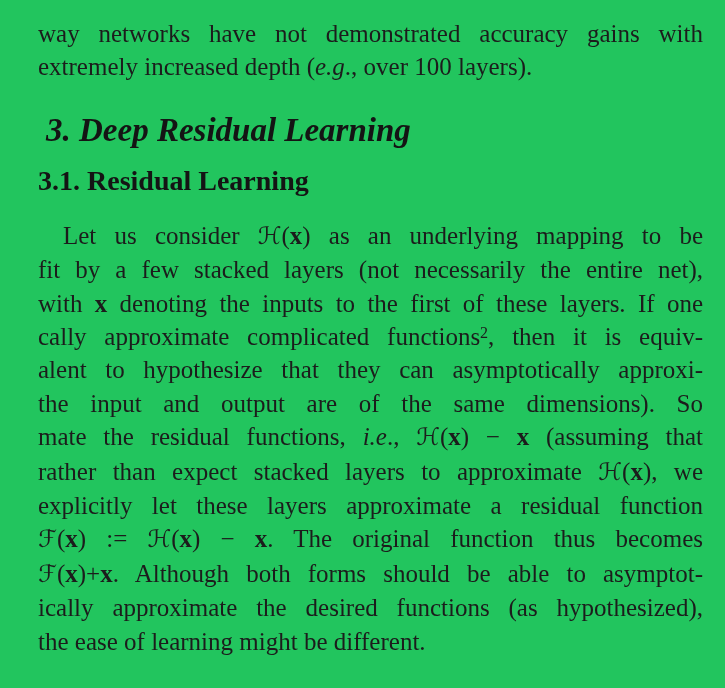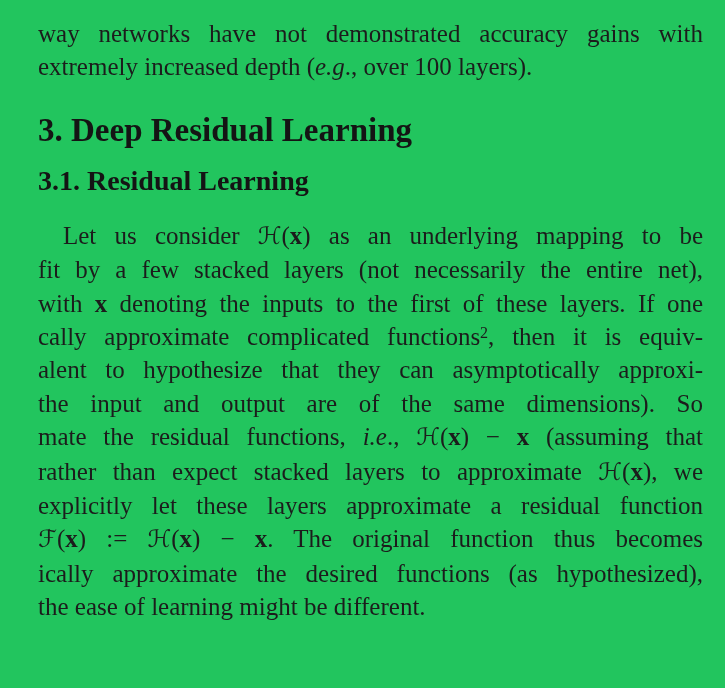--- a/index.html
+++ b/index.html
@@ -31,21 +31,22 @@
     text-align-last: justify;
     -moz-text-align-last: justify;
   }
   .line.ind { text-indent: 25px; }
   h1.sec {
     font-family: "Liberation Serif", "DejaVu Serif", serif;
     font-size: 33px;
     line-height: 40px;
     font-weight: bold;
     color: #141414;
-    margin: 26px 0 0 0;
+    margin: 26px 0 0 8px;
+    font-style: italic;
   }
   h2.subsec {
     font-family: "Liberation Serif", "DejaVu Serif", serif;
     font-size: 28px;
     line-height: 36px;
     font-weight: bold;
     color: #141414;
     margin: 13px 0 0 0;
   }
   .seg-normal { }
@@ -80,18 +81,19 @@
         <div class="line just ind"><span class="seg-normal">Let us consider </span><span class="seg-script">ℋ</span><span class="seg-normal">(</span><span class="seg-bold">x</span><span class="seg-normal">) as an underlying mapping to be</span></div>
         <div class="line just"><span class="seg-normal">fit by a few stacked layers (not necessarily the entire net),</span></div>
         <div class="line just"><span class="seg-normal">with </span><span class="seg-bold">x</span><span class="seg-normal"> denoting the inputs to the first of these layers. If one</span></div>
         <div class="line just"><span class="seg-normal">cally approximate complicated functions</span><span class="seg-sup">2</span><span class="seg-normal">, then it is equiv-</span></div>
         <div class="line just"><span class="seg-normal">alent to hypothesize that they can asymptotically approxi-</span></div>
         <div class="line just"><span class="seg-normal">the input and output are of the same dimensions). So</span></div>
         <div class="line just"><span class="seg-normal">mate the residual functions, </span><span class="seg-italic">i.e</span><span class="seg-normal">., </span><span class="seg-script">ℋ</span><span class="seg-normal">(</span><span class="seg-bold">x</span><span class="seg-normal">) − </span><span class="seg-bold">x</span><span class="seg-normal"> (assuming that</span></div>
         <div class="line just"><span class="seg-normal">rather than expect stacked layers to approximate </span><span class="seg-script">ℋ</span><span class="seg-normal">(</span><span class="seg-bold">x</span><span class="seg-normal">), we</span></div>
         <div class="line just"><span class="seg-normal">explicitly let these layers approximate a residual function</span></div>
         <div class="line just"><span class="seg-script">ℱ</span><span class="seg-normal">(</span><span class="seg-bold">x</span><span class="seg-normal">) := </span><span class="seg-script">ℋ</span><span class="seg-normal">(</span><span class="seg-bold">x</span><span class="seg-normal">) − </span><span class="seg-bold">x</span><span class="seg-normal">. The original function thus becomes</span></div>
+        <div class="line just"><span class="seg-script">ℱ</span><span class="seg-normal">(</span><span class="seg-bold">x</span><span class="seg-normal">)+</span><span class="seg-bold">x</span><span class="seg-normal">. Although both forms should be able to asymptot-</span></div>
         <div class="line just"><span class="seg-normal">ically approximate the desired functions (as hypothesized),</span></div>
         <div class="line"><span class="seg-normal">the ease of learning might be different.</span></div>
       </div>
 
   </div>
 </div>
 
 </body></html>

